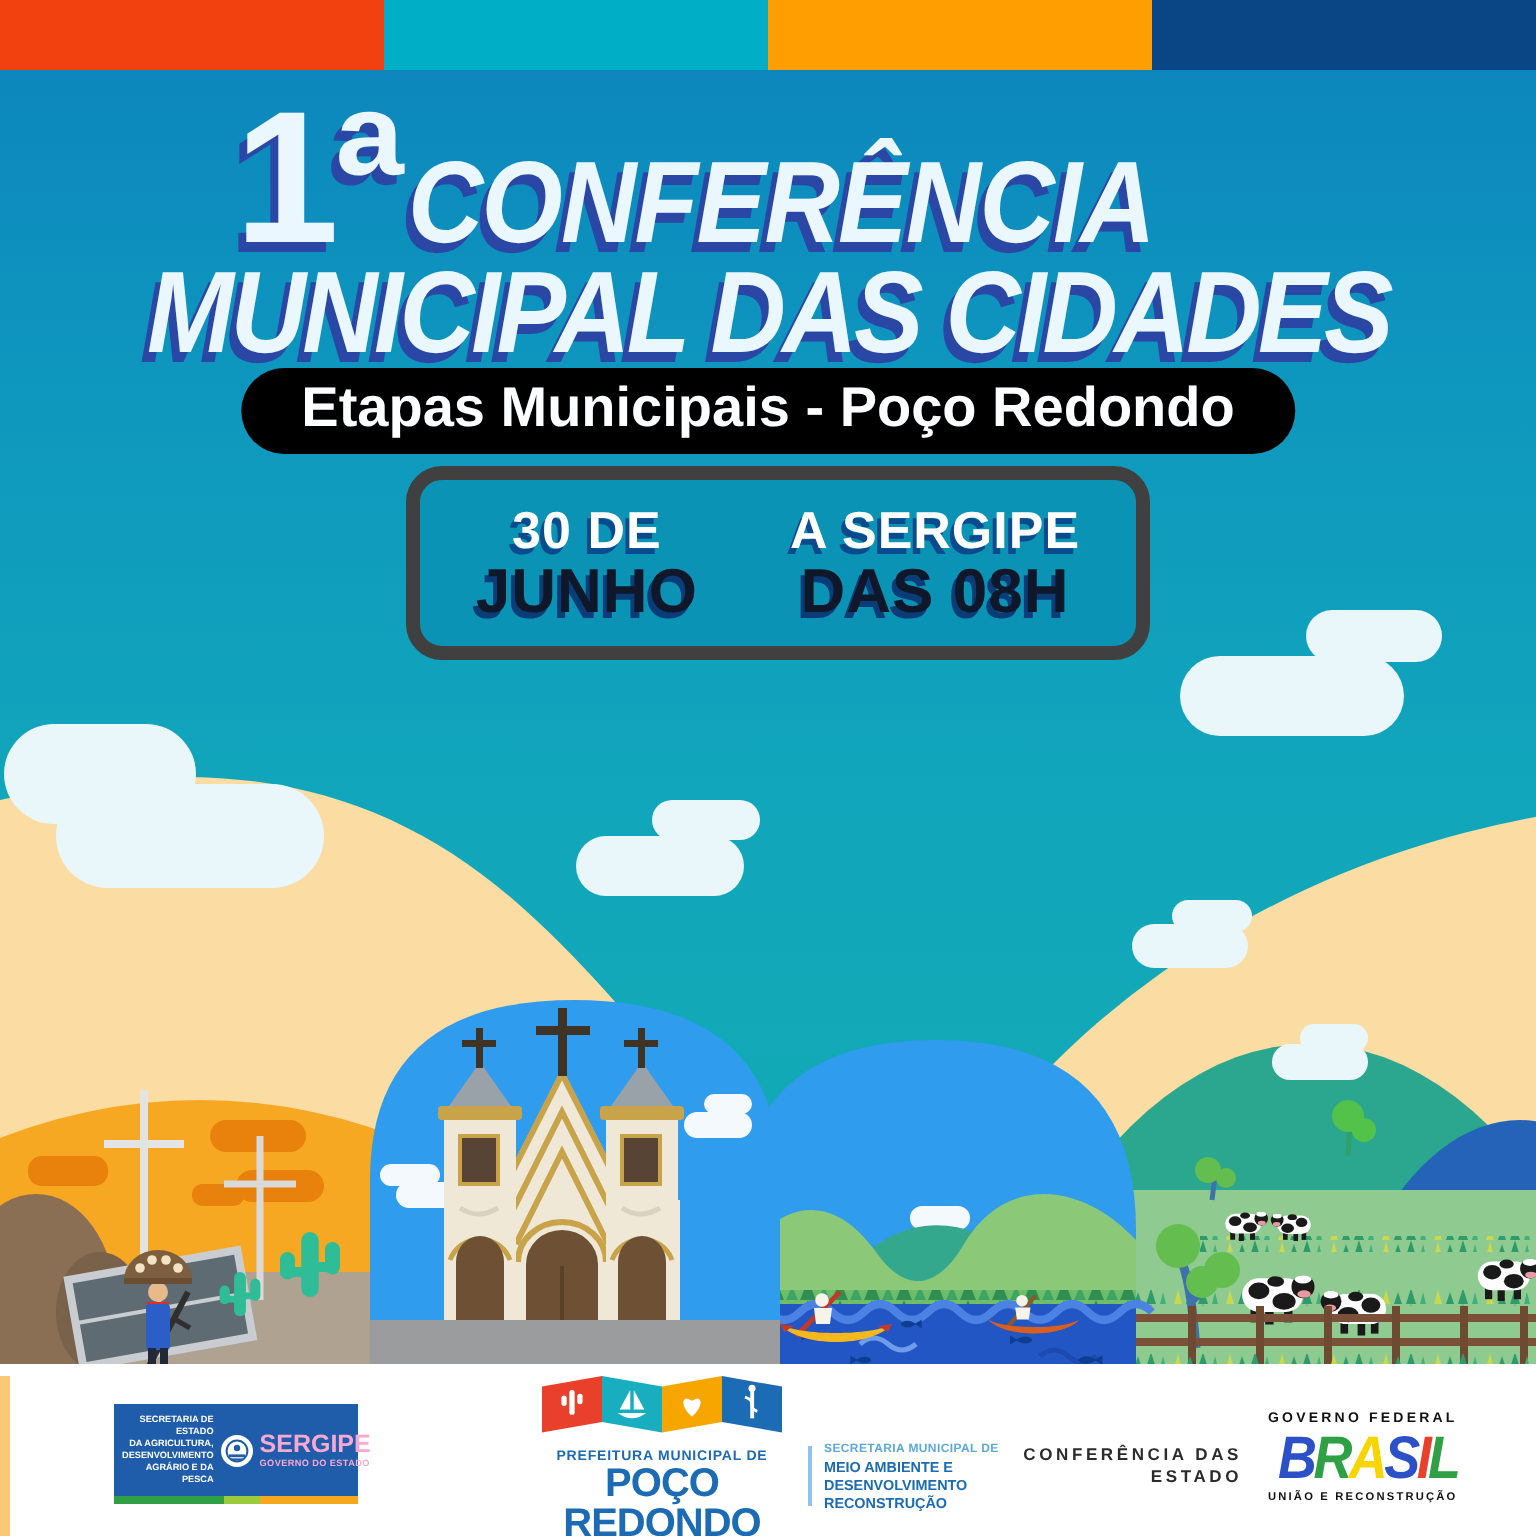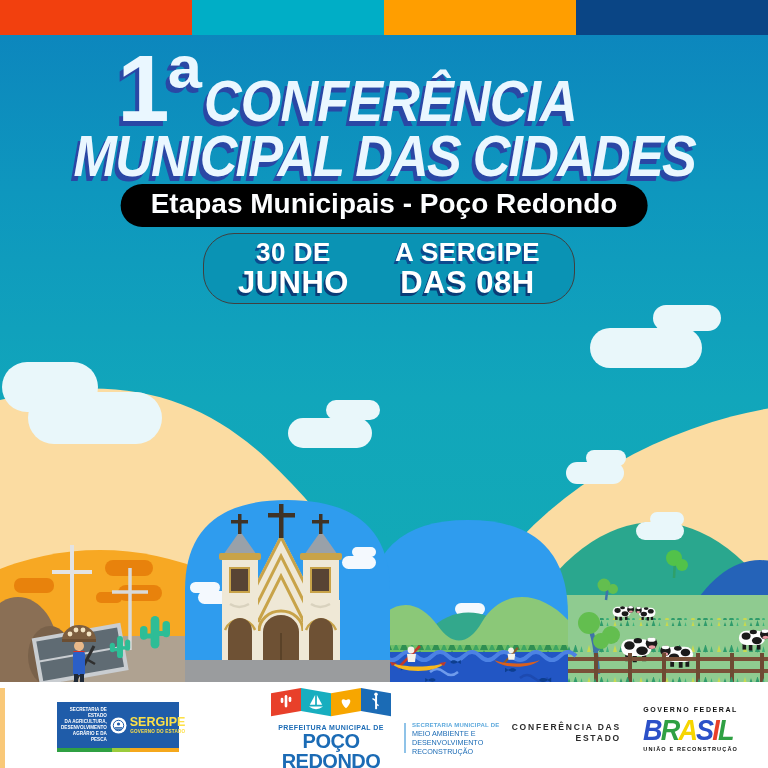--- a/index.html
+++ b/index.html
@@ -18,54 +18,54 @@
   .t1{display:inline-block;font-style:italic;font-weight:bold;font-size:58px;letter-spacing:-1px;
       transform:scaleX(.9);transform-origin:left bottom;margin-left:4px;}
   .row2{margin-top:-12px;}
   .row2 span{display:inline-block;font-style:italic;font-weight:bold;font-size:58px;
              letter-spacing:-2px;transform:scaleX(.9);white-space:nowrap;}
   
   .pill{position:absolute;top:184px;left:50%;transform:translateX(-50%);
         background:#000000;color:#FDFEFF;font-size:28px;font-weight:bold;
         padding:4px 30px 7px;border-radius:26px;white-space:nowrap;}
   
-  .card{position:absolute;top:233px;left:203px;width:372px;height:71px;box-sizing:border-box;
-        background:#0A93B4;border:1px solid #404040;border-radius:31px;
+  .card{position:absolute;top:233px;left:203px;width:372px;height:97px;box-sizing:border-box;
+        background:#0A93B4;border:7px solid #404040;border-radius:18px;
         display:flex;flex-direction:column;overflow:hidden;}
   .card-top{flex:1;display:flex;align-items:center;justify-content:center;gap:46px;}
   .dt{text-align:center;font-weight:bold;line-height:1;}
   .dt .w{color:#FFFFFF;font-size:26px;letter-spacing:.5px;text-shadow:-2px 3px 0 #0C4A8E;}
-  .dt .b{color:#ffffff;font-size:31px;letter-spacing:.5px;margin-top:2px;text-shadow:-2px 3px 0 #0A3C77;}
+  .dt .b{color:#0f172a;font-size:31px;letter-spacing:.5px;margin-top:2px;text-shadow:-2px 3px 0 #0A3C77;}
   .card-bottom{height:33px;background:#0C4A8E;border-radius:0 0 12px 12px;
                display:flex;align-items:center;justify-content:center;gap:7px;
                color:#fff;font-size:12.5px;letter-spacing:-.2px;}
   
   .scene{position:absolute;top:300px;left:0;}
   
   .footer{position:absolute;top:682px;left:0;width:768px;height:86px;background:#fff;}
   .edge{position:absolute;left:0;top:6px;width:5px;height:80px;background:#F9C878;}
   .lg-se{position:absolute;left:57px;top:20px;width:122px;height:46px;background:#1F5CA9;
          display:flex;align-items:center;padding:0 4px;box-sizing:border-box;}
   .se-lines{flex:1;font-size:4.6px;font-weight:bold;color:#fff;text-align:right;line-height:1.3;}
   .se-emblem{margin:0 3px;flex:none;}
-  .se-name{text-align:right;color:#fde047;}
+  .se-name{text-align:left;color:#f9a8d4;}
   .se-n1{font-size:12.5px;font-weight:bold;line-height:1;}
   .se-n2{font-size:4.6px;font-weight:bold;letter-spacing:.2px;}
   .se-stripe{position:absolute;left:57px;top:66px;width:122px;height:4px;display:flex;}
   .se-stripe div{height:100%;}
   .lg-pr{position:absolute;left:271px;top:6px;width:120px;text-align:center;}
   .pr-l1{color:#1B6BB5;font-size:7px;font-weight:bold;letter-spacing:.4px;margin-top:2px;}
   .pr-name{color:#1B6BB5;font-size:20px;font-weight:bold;letter-spacing:-.5px;line-height:1;}
   .lg-div{position:absolute;left:404px;top:41px;width:2px;height:30px;background:#8FC3E8;}
   .lg-sm{position:absolute;left:412px;top:40px;text-align:left;}
   .sm1{color:#5BA8DC;font-size:6px;font-weight:bold;letter-spacing:.2px;margin-bottom:1px;}
-  .smb{color:#1B6BB5;font-size:7.2px;font-weight:normal;line-height:1.25;}
+  .smb{color:#1B6BB5;font-size:7.2px;font-weight:bold;line-height:1.25;}
   .lg-mc{position:absolute;left:500px;top:40px;width:121px;text-align:right;color:#2B2B2B;
          font-weight:bold;font-size:8.5px;letter-spacing:1.8px;line-height:1.35;}
-  .lg-gf{position:absolute;left:634px;top:24px;width:104px;text-align:right;color:#111;}
+  .lg-gf{position:absolute;left:634px;top:24px;width:104px;text-align:left;color:#111;}
   .gf1{font-size:7px;font-weight:bold;letter-spacing:1.6px;}
   .brasil{display:inline-block;font-size:30px;font-weight:bold;font-style:italic;
           letter-spacing:-2px;line-height:1;transform:scaleX(.9);margin:2px 0 1px;}
   .gf2{font-size:5.6px;font-weight:bold;letter-spacing:1.1px;}
 </style>
 </head>
 <body>
 
 <div class="poster">
   <div class="sky"></div>

